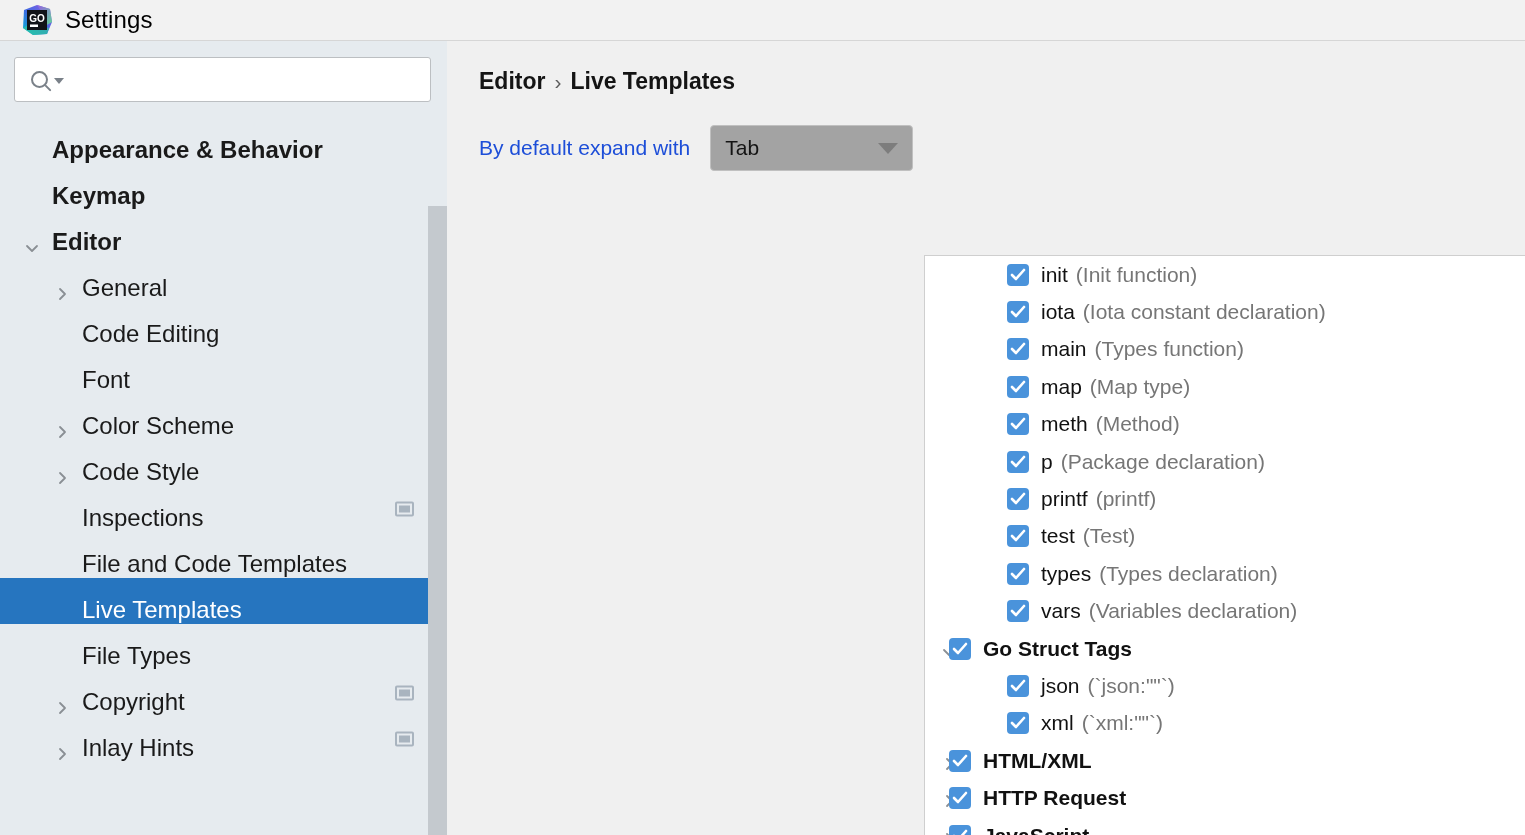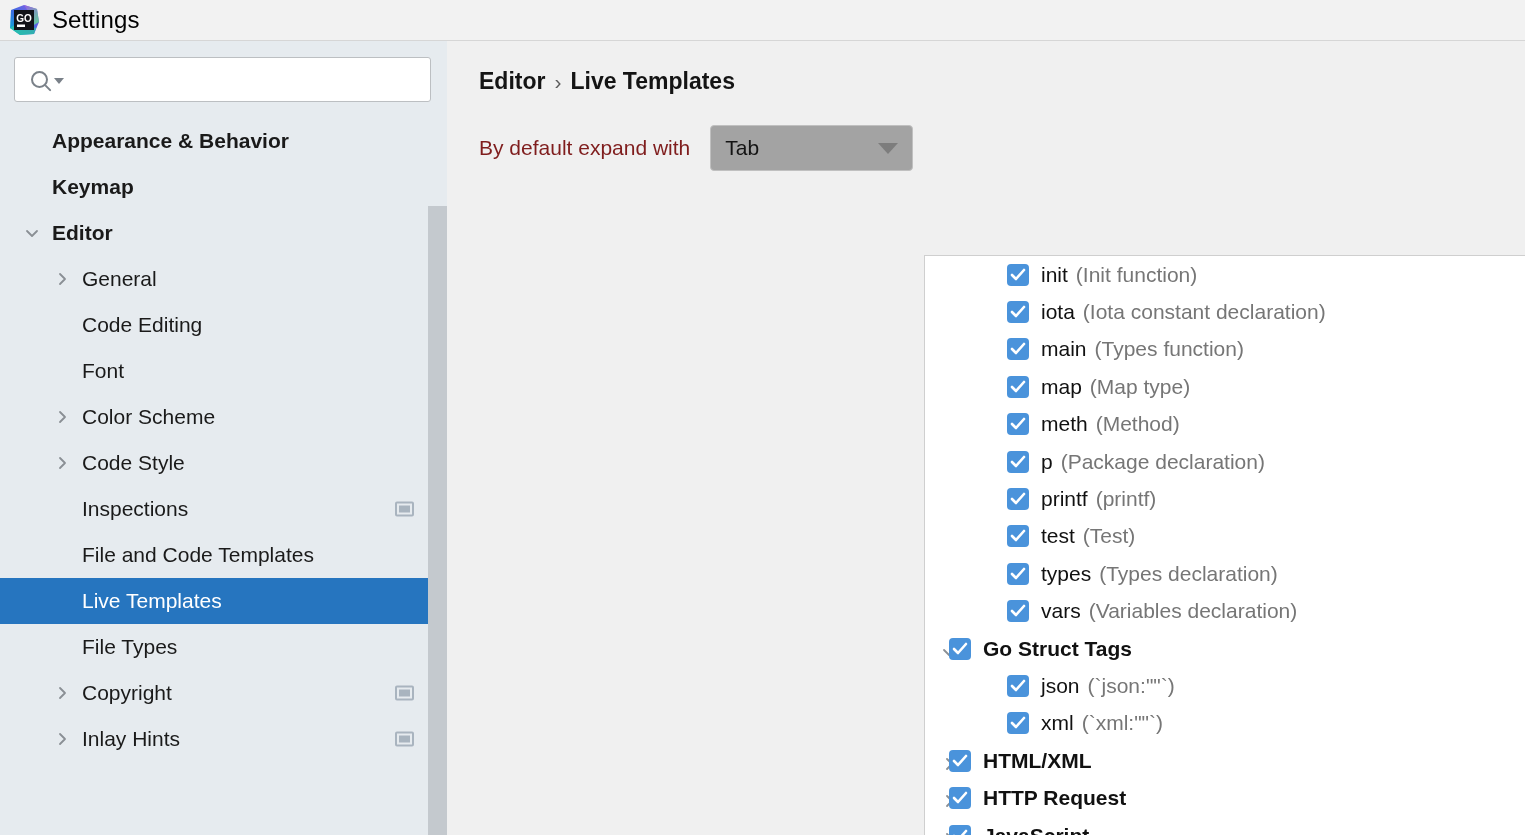--- a/index.html
+++ b/index.html
@@ -9,21 +9,21 @@
     background: #f0f0f0;
     overflow: hidden;
   }
 
   
   #titlebar {
     height: 41px; width: 100%;
     background: #f2f2f2;
     border-bottom: 1px solid #d6d6d6;
     display: flex; align-items: center;
-    padding-left: 8px;
+    padding-left: 21px;
   }
   #logo { width: 32px; height: 32px; flex: 0 0 32px; position: relative; }
   #app-title {
     font-size: 24px; color: #000000; margin-left: 12px;
     letter-spacing: .1px;
   }
 
   
   #body { display: flex; height: 794px; width: 100%; }
 
@@ -52,22 +52,22 @@
     border-top: 6px solid #7a8189;
   }
   #search-input {
     border: none; outline: none; background: transparent;
     font-family: "Liberation Sans", sans-serif; font-size: 17px;
     flex: 1; margin-left: 8px; color: #1a1a1a;
   }
 
   #tree { margin-top: 16px; position: relative; }
   .tree-item {
-    height: 46px; display: flex; align-items: center;
-    font-size: 21px; color: #1a1a1a; position: relative;
+    height: 46px; display: flex; align-items: flex-end;
+    font-size: 24px; color: #1a1a1a; position: relative;
     padding-right: 20px;
   }
   .tree-item.level0 { padding-left: 52px; font-weight: bold; }
   .tree-item.level1 { padding-left: 82px; }
   .tree-item.selected { background: #2675bf; color: #ffffff; }
   .chevron {
     position: absolute; width: 16px; height: 16px;
   }
   .tree-item.level0 > .chevron { left: 24px; }
   .tree-item.level1 > .chevron { left: 54px; }
@@ -88,21 +88,21 @@
 
   
   #main {
     flex: 1; background: #f0f0f0; position: relative;
     padding-left: 32px; padding-top: 27px;
   }
   #breadcrumb { font-size: 23px; font-weight: bold; color: #141414; display: flex; align-items: baseline; }
   #breadcrumb .crumb-sep { margin: 0 9px; color: #5a5a5a; font-weight: normal; font-size: 21px; }
 
   #expand-row { display: flex; align-items: center; margin-top: 30px; }
-  #expand-label { font-size: 21px; color: #7f1d1d; text-align: center; }
+  #expand-label { font-size: 21px; color: #1d4ed8; text-align: center; }
   #expand-select {
     margin-left: 20px; width: 203px; height: 46px;
     background: #a3a3a3; border: 1px solid #c0c0c0; border-radius: 4px;
     display: flex; align-items: center; padding: 0 14px;
     font-size: 21px; color: #141414; justify-content: space-between;
   }
   .sel-caret {
     width: 0; height: 0;
     border-left: 10px solid transparent; border-right: 10px solid transparent;
     border-top: 11px solid #7d7d7d;

